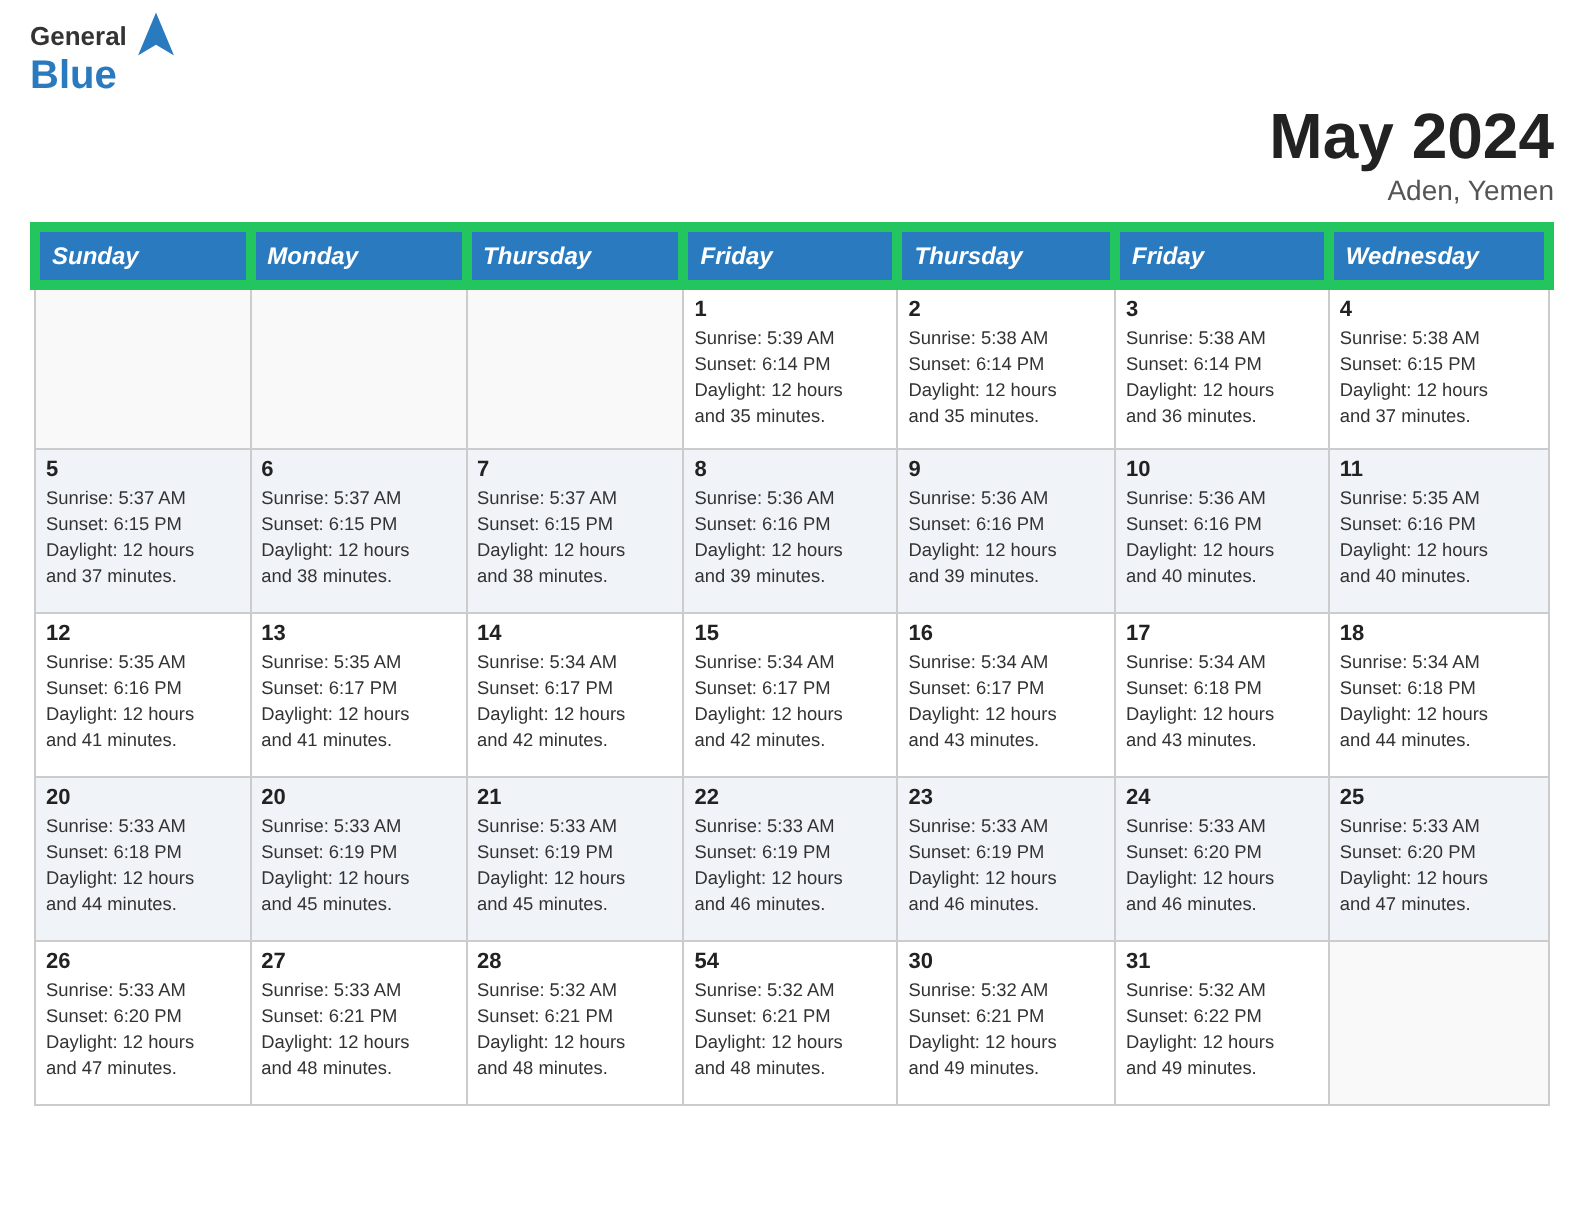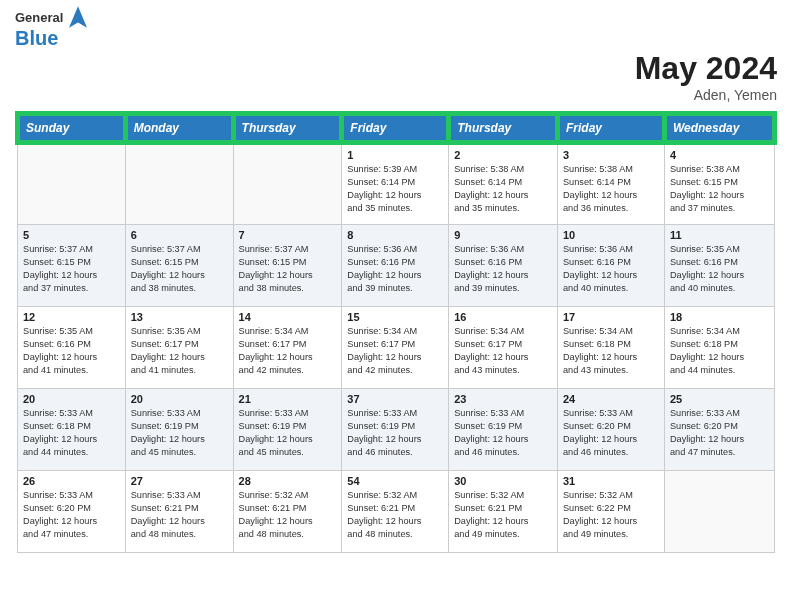--- a/index.html
+++ b/index.html
@@ -273,21 +273,21 @@
 and 45 minutes.</div>
           </td>
           <td>
             <div class="day-num">21</div>
             <div class="day-info" style="white-space: pre-line;">Sunrise: 5:33 AM
 Sunset: 6:19 PM
 Daylight: 12 hours
 and 45 minutes.</div>
           </td>
           <td>
-            <div class="day-num">37</div>
+            <div class="day-num">22</div>
             <div class="day-info" style="white-space: pre-line;">Sunrise: 5:33 AM
 Sunset: 6:19 PM
 Daylight: 12 hours
 and 46 minutes.</div>
           </td>
           <td>
             <div class="day-num">23</div>
             <div class="day-info" style="white-space: pre-line;">Sunrise: 5:33 AM
 Sunset: 6:19 PM
 Daylight: 12 hours

